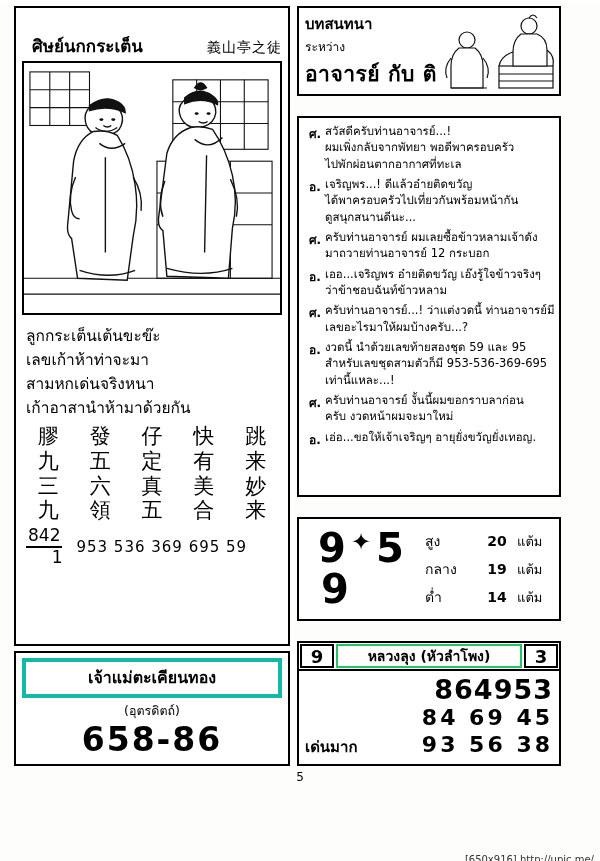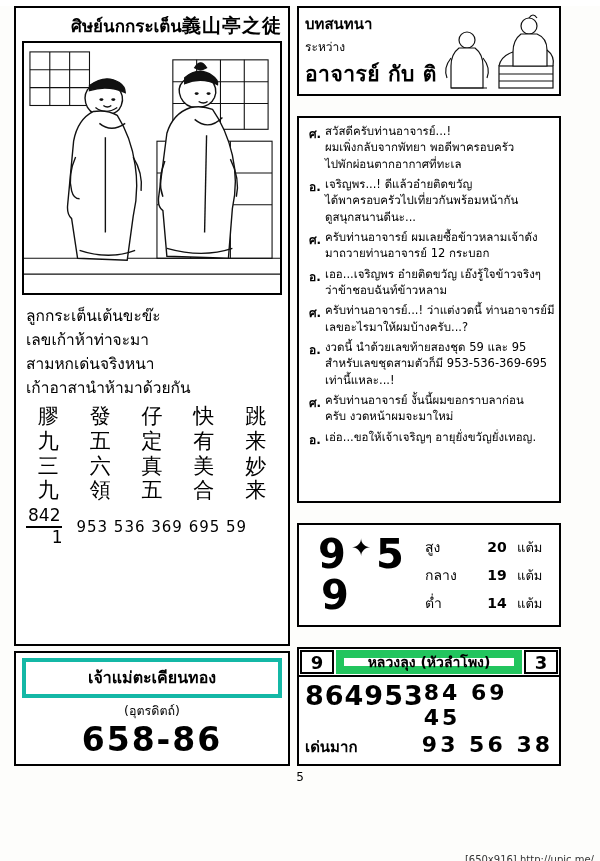--- a/index.html
+++ b/index.html
@@ -70,30 +70,31 @@
     border: 2px solid #000;
     background: #fff;
     box-sizing: border-box;
   }
 
   
   .left-title {
     padding: 4px 6px 2px 16px;
     display: flex;
     align-items: baseline;
-    justify-content: flex-end;
+    justify-content: space-between;
+    margin-top: 20px;
   }
   .left-title-thai {
     font-size: 17px;
     font-weight: bold;
     font-family: "DejaVu Sans", sans-serif;
   }
   .left-title-cn {
-    font-size: 19px;
-    font-weight: bold;
+    font-size: 14px;
+    font-weight: normal;
     letter-spacing: 1px;
   }
 
   
   .illus-frame {
     border: 2px solid #000;
     margin: 0 6px 5px 6px;
     height: 250px;
     position: relative;
     overflow: hidden;
@@ -293,34 +294,35 @@
     margin: 1px;
     box-sizing: border-box;
   }
   .br-title {
     flex: 1;
     display: flex;
     align-items: center;
     justify-content: center;
     font-size: 14px;
     font-weight: bold;
-    border: 8px solid #22c55e;
+    border: 2px solid #22c55e;
     margin: 1px;
     box-sizing: border-box;
   }
   .br-main {
     padding: 3px 6px 5px 6px;
   }
   .br-row1 {
     display: flex;
-    align-items: flex-start;
+    align-items: flex-end;
     justify-content: space-between;
     font-size: 27px;
     font-weight: bold;
     letter-spacing: 1px;
+    flex-direction: column;
   }
   .br-row1 .grp2 { font-size: 22px; letter-spacing: 3px; }
   .br-row2 {
     display: flex;
     align-items: baseline;
     justify-content: space-between;
     font-size: 22px;
     font-weight: bold;
     margin-top: 2px;
   }

